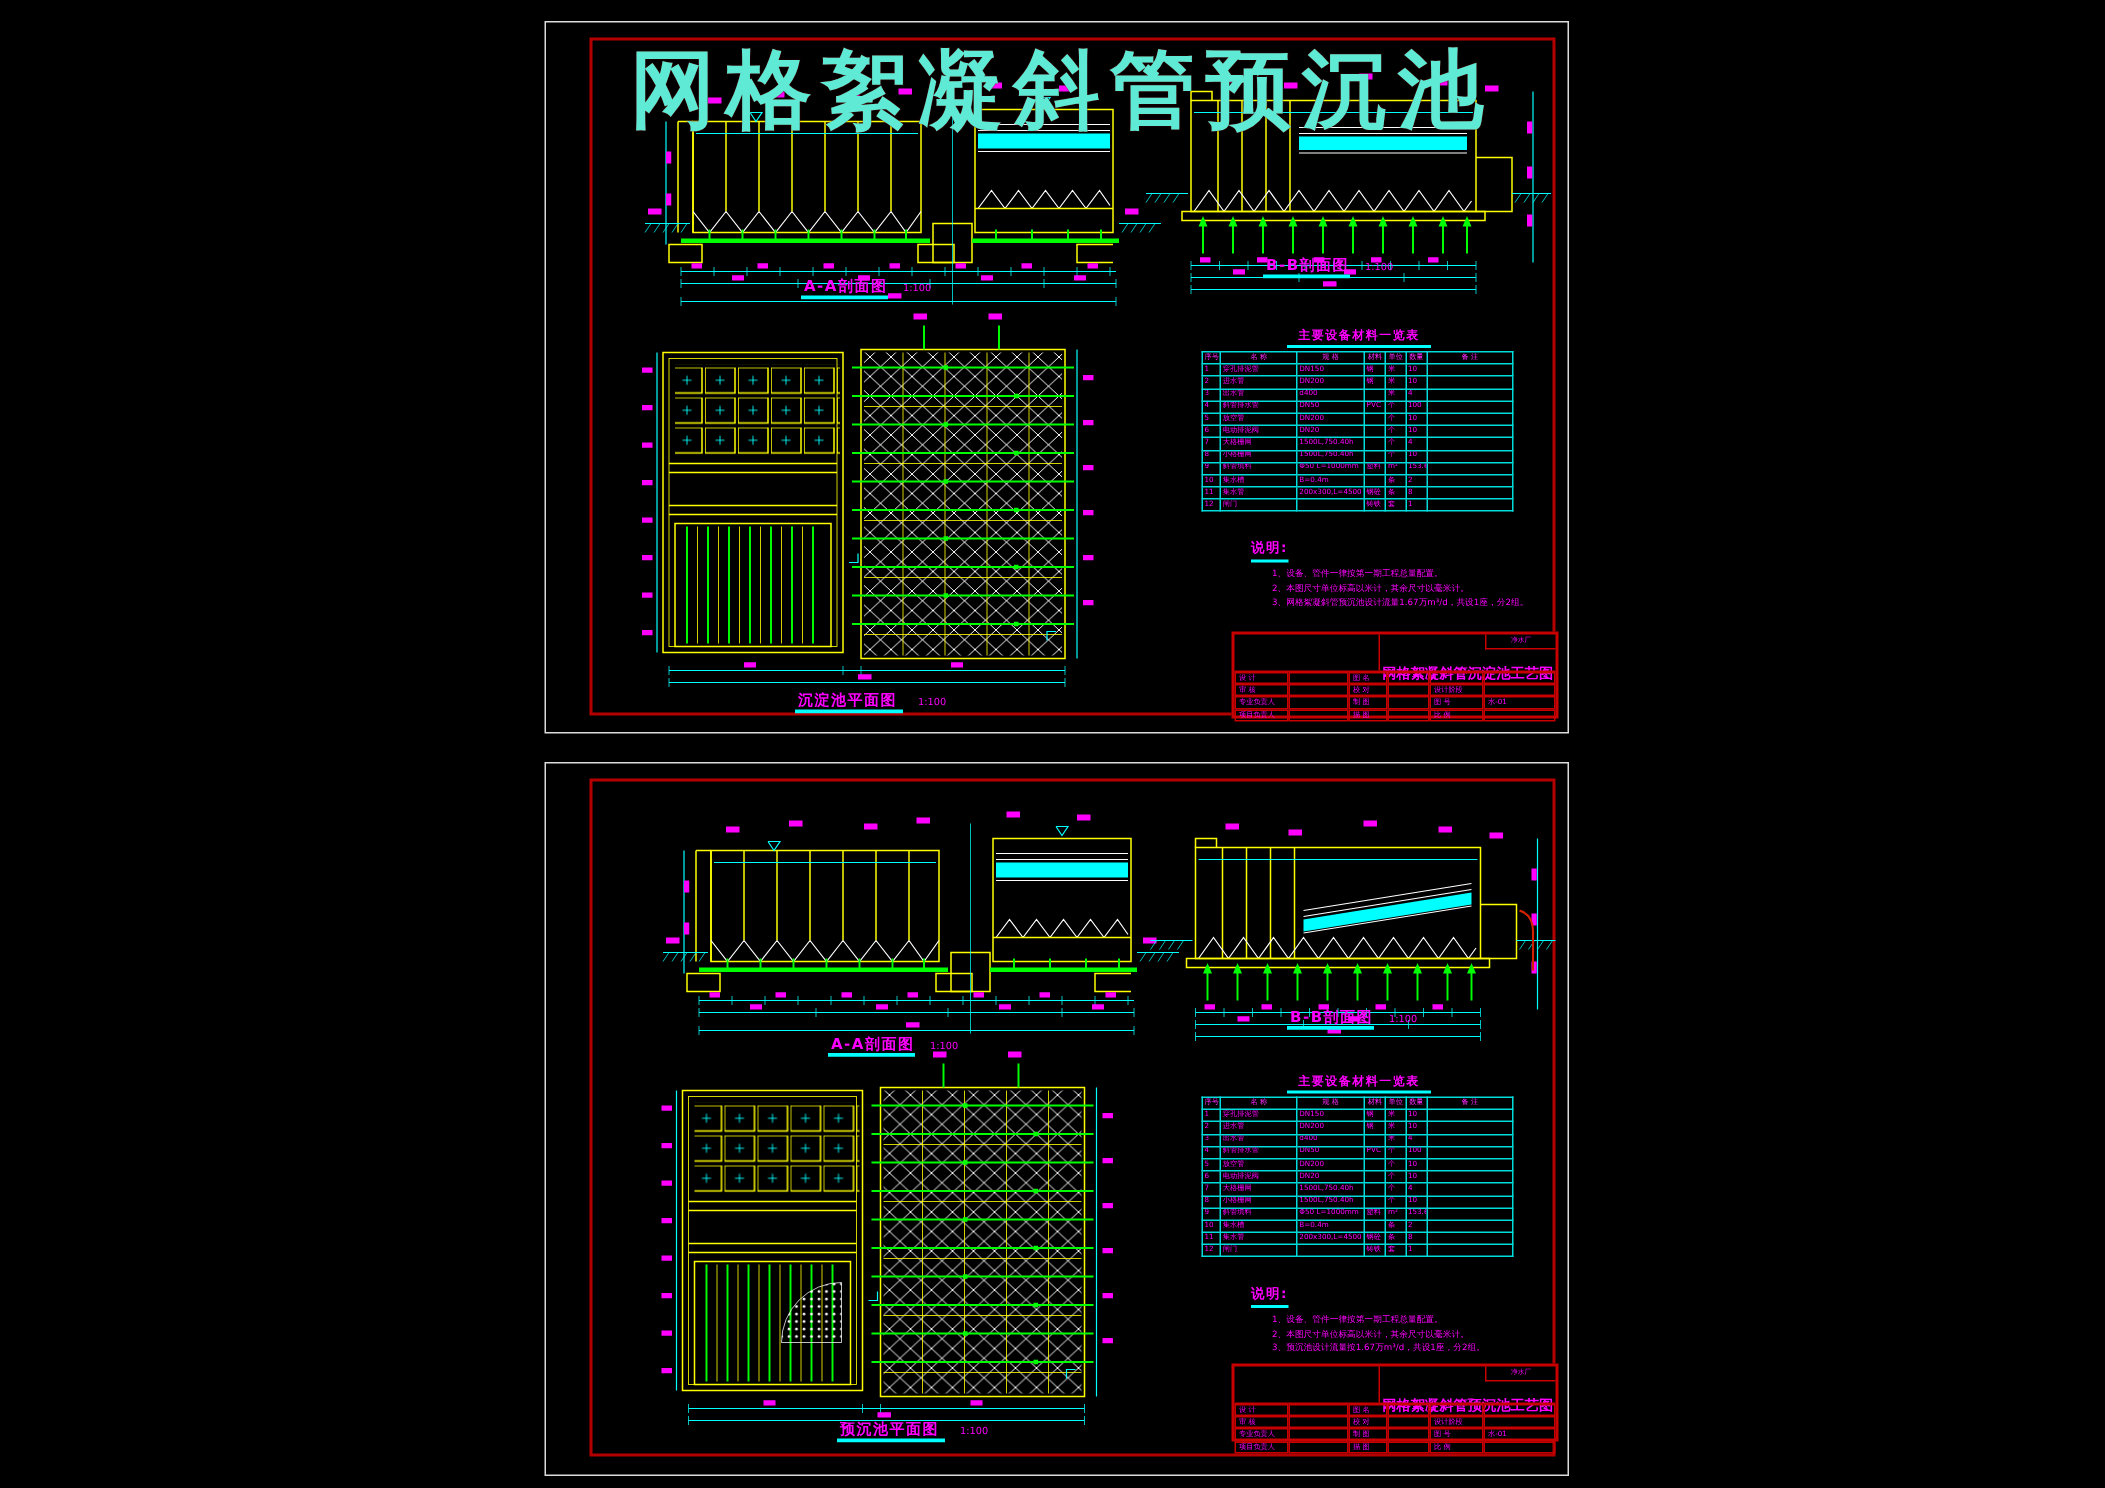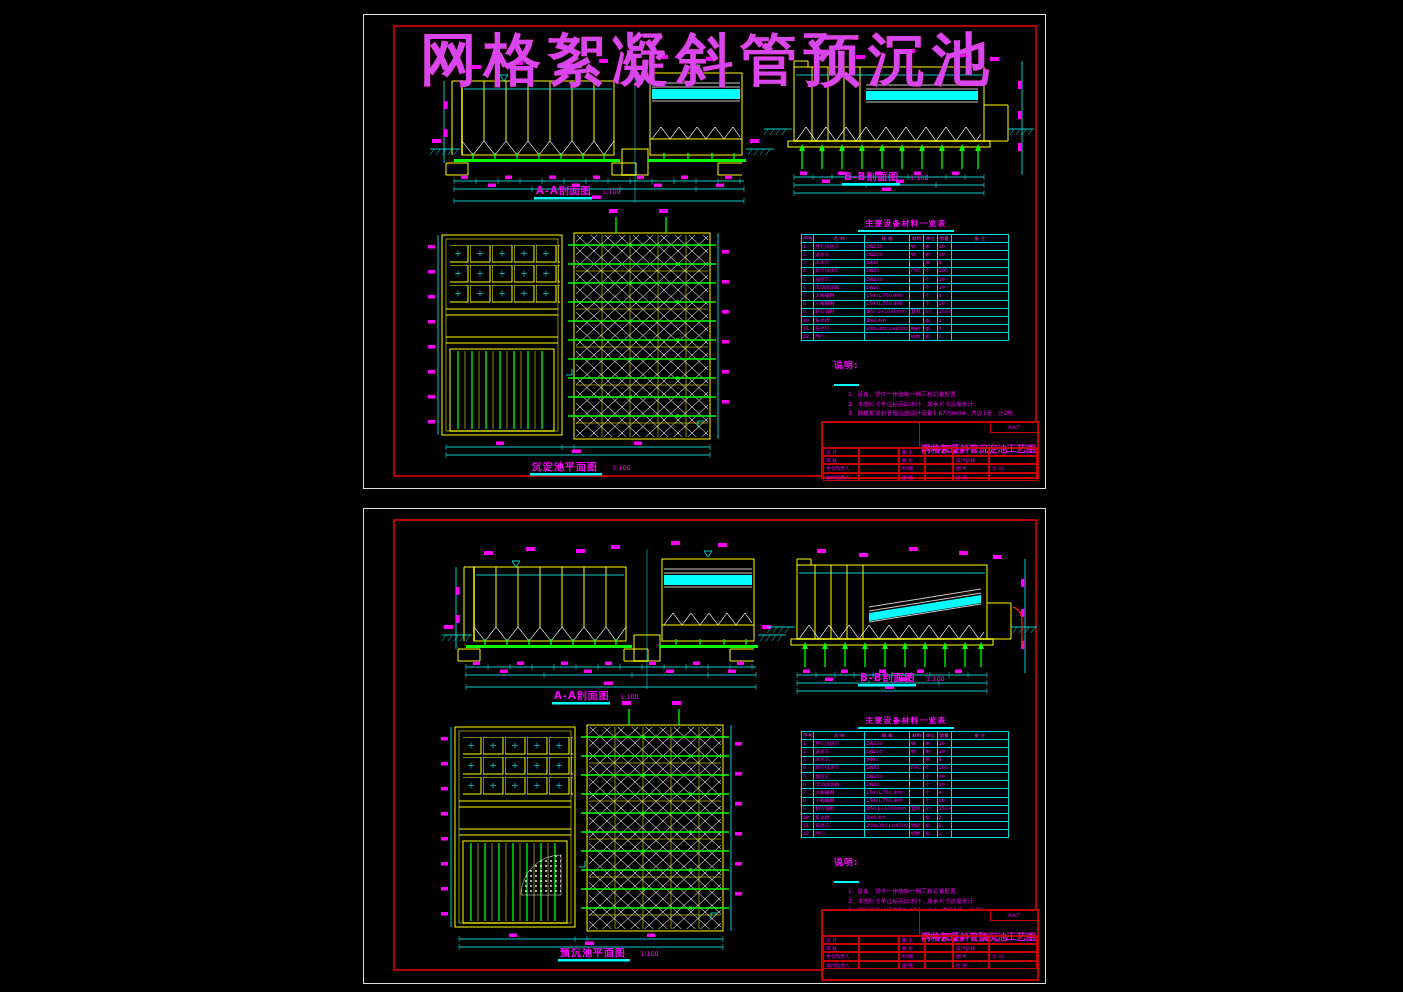--- a/index.html
+++ b/index.html
@@ -11,35 +11,35 @@
   .sy{stroke:#ffff00;fill:none;stroke-width:1}
   .syt{stroke:#ffff00;fill:none;stroke-width:.55}
   .sw{stroke:#ffffff;fill:none;stroke-width:.8}
   .sc{stroke:#00ffff;fill:none;stroke-width:.8}
   .sct{stroke:#00ffff;fill:none;stroke-width:.5}
   .sgt{stroke:#00ff00;fill:none;stroke-width:1.3}
   .sr{stroke:#d42200;fill:none;stroke-width:1.4}
   .fg{fill:#00ff00}.fc{fill:#00ffff}.fm{fill:#ff00ff}
   text.cadlbl{fill:#ff00ff;font:bold 10px "DejaVu Sans",sans-serif;letter-spacing:1px}
   text.cadscale{fill:#ff00ff;font:6.5px "DejaVu Sans",sans-serif}
-  .overlay-title{position:absolute;left:420px;top:22px;color:#d946ef;
+  .overlay-title{position:absolute;left:420px;top:22px;color:#5eead4;
                  font:bold 57px "DejaVu Serif",serif;letter-spacing:7px;white-space:nowrap;
                  z-index:60;text-shadow:0 0 1px #7a0000}
   .panel{position:absolute;color:#ff00ff}
   .tbl-title{font:bold 8px "DejaVu Sans",sans-serif;color:#ff00ff;text-align:center;
              border-bottom:2px solid #00ffff;padding-bottom:1px;margin:0 auto 2px auto;width:96px;
              letter-spacing:1px}
   .mat-table{border-collapse:collapse;table-layout:fixed;width:208px;background:#000}
   .mat-table th,.mat-table td{border:1px solid #00dcdc;font:4.8px/1.2 "DejaVu Sans",sans-serif;
              color:#ff00ff;height:7.2px;padding:0 1px;overflow:hidden;white-space:nowrap;
              font-weight:normal;text-align:left}
   .mat-table th{text-align:center;color:#ff2bff}
   .notes{position:absolute;color:#ff00ff}
   .notes-title{display:inline-block;font:bold 9px "DejaVu Sans",sans-serif;
-               border-bottom:2px solid #00ffff;padding-bottom:12px;margin-bottom:4px;letter-spacing:1px}
+               border-bottom:2px solid #00ffff;padding-bottom:1px;margin-bottom:4px;letter-spacing:1px}
   .note-line{font:5.8px/1.65 "DejaVu Sans",sans-serif;white-space:nowrap;margin-left:14px}
   .tblock{position:absolute;border:2px solid #c80000;box-sizing:border-box;background:#000}
   .tb-corner{position:absolute;top:0;right:0;width:46px;height:9px;border-left:1px solid #c80000;
              border-bottom:1px solid #c80000;font:4.5px/9px "DejaVu Sans",sans-serif;
              color:#ff00ff;text-align:center}
   .tb-divider{position:absolute;left:96px;top:0;width:0;height:24px;border-left:1.5px solid #c80000}
   .tb-hline{position:absolute;left:0;top:24px;width:100%;border-top:1.5px solid #c80000}
   .tb-title{position:absolute;left:97px;top:20px;width:117px;text-align:center;
             font:bold 9.5px "DejaVu Sans",sans-serif;color:#ff00ff;white-space:nowrap}
   .tb-grid{position:absolute;left:0;top:25px;width:214px;display:grid;
@@ -610,21 +610,21 @@
   <div class="notes" style="left:470px;top:341px">
     <div class="notes-title">说明:</div>
     <div>
 
     <div class="note-line">1、设备、管件一律按第一期工程总量配置。</div>
         <div class="note-line">2、本图尺寸单位标高以米计，其余尺寸以毫米计。</div>
         <div class="note-line">3、预沉池设计流量按1.67万m³/d，共设1座，分2组。</div>
       </div>
   </div>
 
-  <div class="tblock" style="left:457px;top:400px;width:218px;height:72px">
+  <div class="tblock" style="left:457px;top:400px;width:218px;height:52px">
     <div class="tb-corner">净水厂</div>
     <div class="tb-divider"></div>
     <div class="tb-title">网格絮凝斜管预沉池工艺图</div>
     <div class="tb-hline"></div>
     <div class="tb-grid">
 
         <div>设  计</div>
         <div></div>
         <div>图  名</div>
         <div></div>

